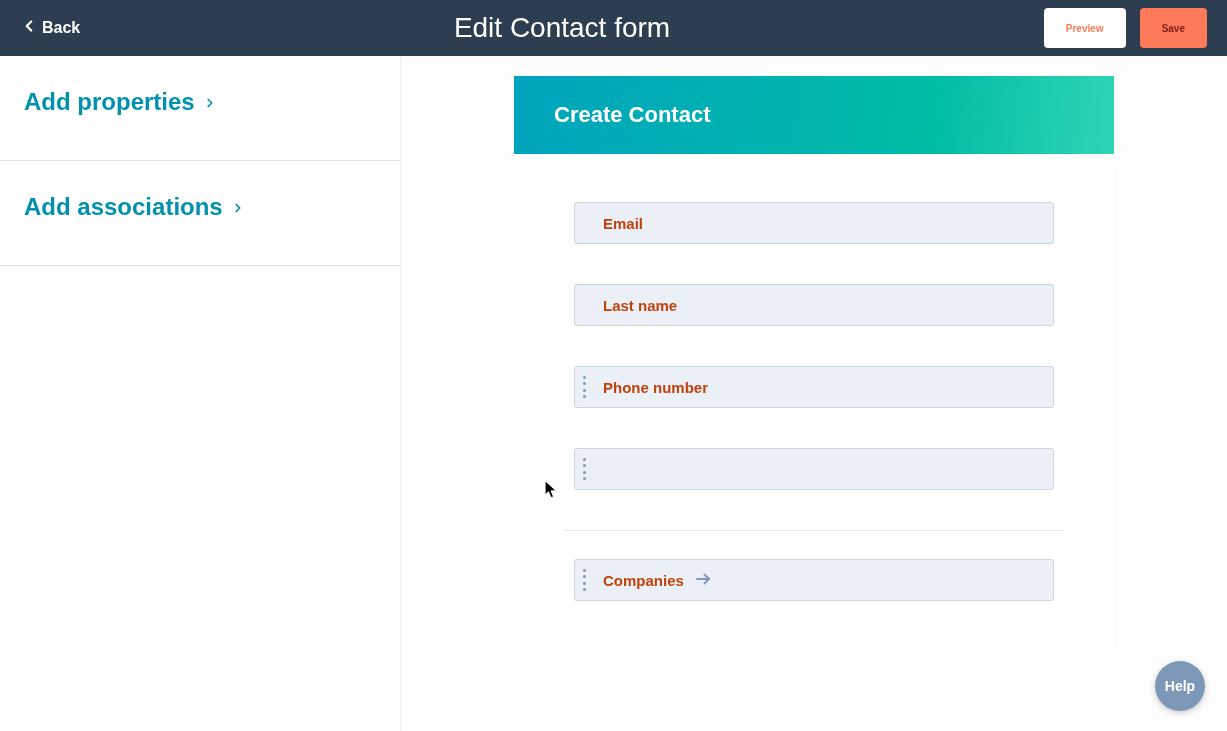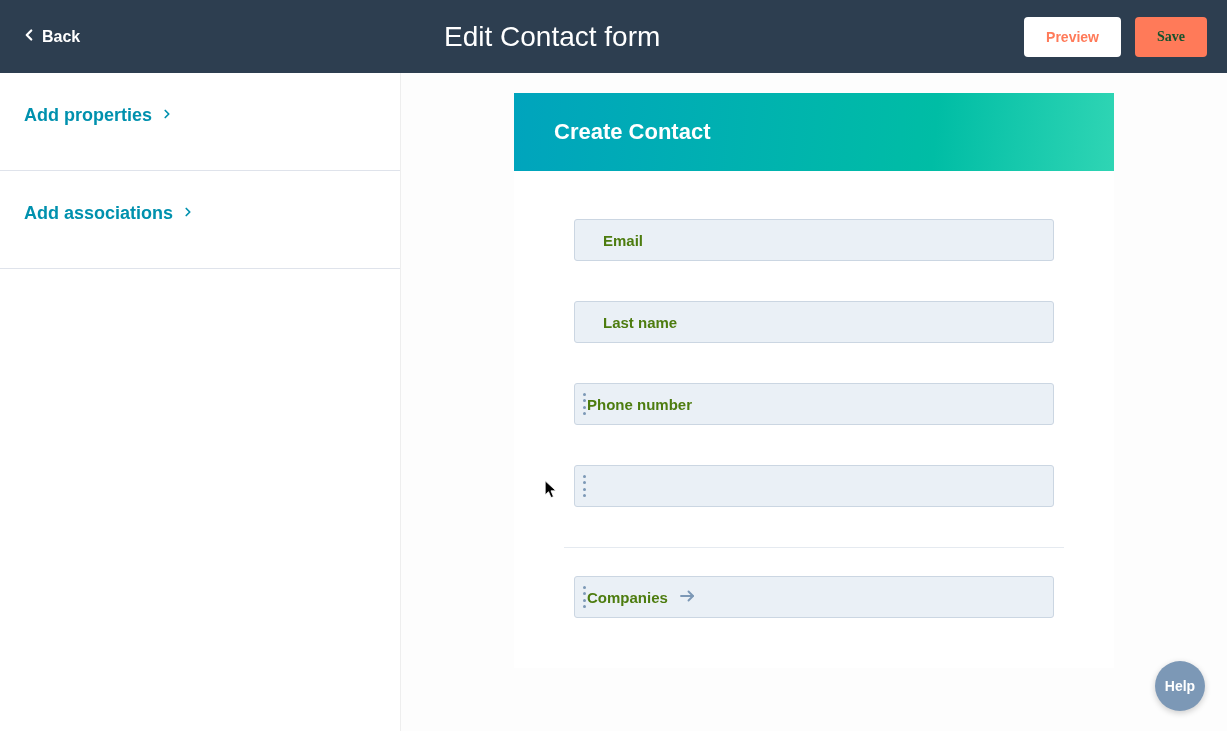--- a/index.html
+++ b/index.html
@@ -1,44 +1,44 @@
 <!DOCTYPE html>
 <html><head>
 <meta charset="utf-8">
 <style>
   * { box-sizing: border-box; margin: 0; padding: 0; }
   html, body { width: 1227px; height: 731px; font-family: -apple-system, "Segoe UI", Helvetica, Arial, sans-serif; overflow: hidden; background:#fff;}
   
   .header {
-    height: 73px;
+    height: 56px;
     background: #2d3e50;
     display: flex;
     align-items: center;
     justify-content: space-between;
     padding: 0 20px;
     color: #fff;
   }
   .back-btn {
     display: flex; align-items: center; gap: 4px; cursor: pointer;
     font-weight: 600; font-size: 16px; color:#fff;
   }
   .back-btn svg { width:18px; height:18px; stroke:#fff; }
   .header-title { font-size:28px; font-weight:400; }
   .header-actions { display:flex; gap:14px; }
-  .btn { height:40px; padding:0 22px; border-radius:4px; font-weight:600; font-size:14px; cursor:pointer; border:none; display:flex; align-items:center; }
+  .btn { height:40px; padding:0 22px; border-radius:4px; font-weight:600; font-size:10px; cursor:pointer; border:none; display:flex; align-items:center; }
   .btn-preview { background:#fff; color:#ff7a59; }
-  .btn-save { background:#ff7a59; color:#14532d;font-family:Liberation Serif, serif; }
+  .btn-save { background:#ff7a59; color:#7f1d1d; }
   
   .main { display:flex; height:calc(731px - 56px); }
   .sidebar { width:400px; background:#fff; }
   .sidebar-item {
     padding:32px 24px 44px 24px;
     border-bottom:1px solid #dfe3eb;
     display:flex; align-items:center; gap:8px;
-    color:#0091ae; font-weight:700; font-size:18px;
+    color:#0091ae; font-weight:700; font-size:24px;
     cursor:pointer;
   }
   .sidebar-item svg { width:14px; height:14px; stroke:#0091ae; }
   
   .canvas-wrap { flex:1; background:#fdfdfd; position:relative; overflow-y:auto; padding:20px 44px 20px 44px; border-left:1px solid #eee;}
   .canvas-wrap::-webkit-scrollbar{width:10px;}
   .canvas-wrap::-webkit-scrollbar-track{background:#f4f4f4;}
   .canvas-wrap::-webkit-scrollbar-thumb{background:#c7c7c7;border-radius:5px;}
   .card { width:600px; margin:0 auto 40px auto; background:#fff;}
   .card-header {
@@ -49,24 +49,24 @@
   .card-body { padding:48px 60px 10px 60px; }
   .field {
     background:#eaf0f6;
     border:1px solid #cbd6e2;
     border-radius:3px;
     height:42px;
     display:flex; align-items:center;
     padding:0 18px 0 28px;
     margin-bottom:40px;
     position:relative;
-    font-weight:700; color:#4d7c0f; font-size:15px;
+    font-weight:700; color:#c2410c; font-size:15px;
     cursor:move;
   }
-  .field.with-handle { padding-left:12px;}
+  .field.with-handle { padding-left:28px;}
   .drag-handle {
     position:absolute; left:8px; top:50%; transform:translateY(-50%);
     width:10px; height:22px; display:flex; flex-direction:column; justify-content:space-between;
   }
   .drag-handle span{ width:3px; height:3px; background:#7c98b6; border-radius:50%; display:block;}
   .drag-handle .col{display:flex;gap:3px;}
   .assoc-title{ font-weight:700; color:#33475b; font-size:16px; margin:0 0 28px 16px;}
   .assoc-divider{border:none;border-top:1px solid #e5eaf0;margin:0 -10px 28px -10px;}
   .arrow-icon{margin-left:10px;}
   .arrow-icon svg{width:18px;height:18px;stroke:#7c98b6;fill:none;}

